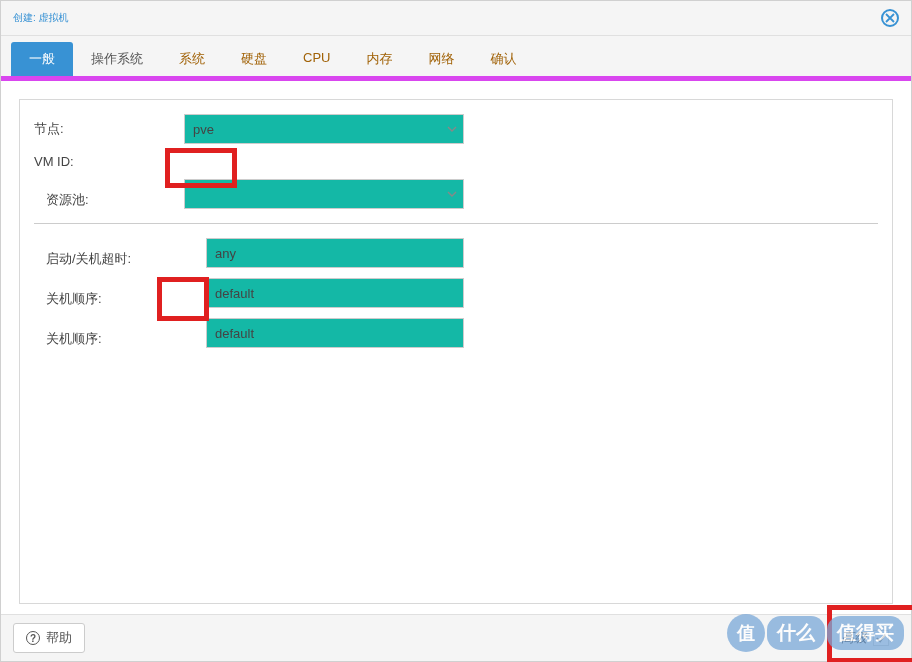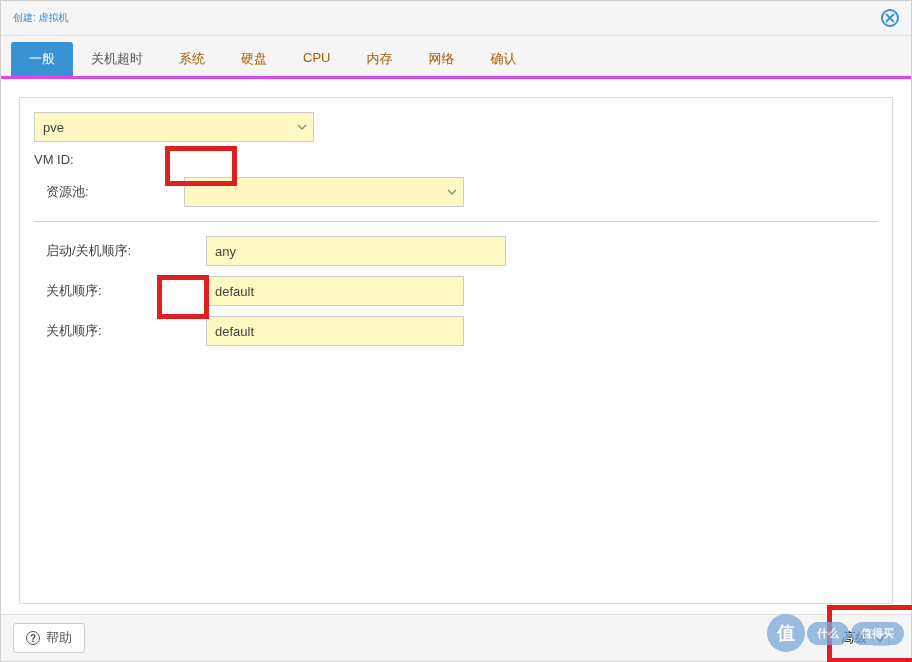--- a/index.html
+++ b/index.html
@@ -40,21 +40,21 @@
       cursor: pointer;
       display: flex;
       align-items: center;
       justify-content: center;
     }
     .tabs {
       background: #f5f5f5;
       display: flex;
       padding: 6px 10px 0 10px;
       gap: 0;
-      border-bottom: 3px solid #d946ef;
+      border-bottom: 5px solid #d946ef;
     }
     .tab {
       padding: 8px 18px;
       color: #a16207;
       cursor: default;
       border-top-left-radius: 3px;
       border-top-right-radius: 3px;
       font-size: 13px;
     }
     .tab.active {
@@ -73,35 +73,35 @@
       border: 1px solid #d8d8d8;
       padding: 14px 14px 4px 14px;
       height: 100%;
       position: relative;
     }
     .form-row {
       display: flex;
       align-items: center;
       margin-bottom: 10px;
     }
-    .form-row.indent { padding-left: 12px; }
+    .form-row.indent { padding-left: 12px; align-items: flex-end; }
     .form-label {
       width: 150px;
       color: #444;
       padding-right: 8px;
     }
     .form-field { flex: 0 0 280px; position: relative; }
     .text-input, .combo-input, .spinner-input {
       width: 280px;
       height: 30px;
       border: 1px solid #ccc;
       padding: 4px 24px 4px 8px;
       font-size: 13px;
       color: #444;
-      background: #fef9c3;
+      background: #14b8a6;
     }
     .combo-trigger, .spinner-trigger {
       position: absolute;
       right: 1px; top: 1px;
       width: 22px; height: 28px;
       display: flex;
       flex-direction: column;
       align-items: center;
       justify-content: center;
       color: #999;
@@ -200,53 +200,54 @@
       font-weight: bold;
       display: flex;
       align-items: center;
       justify-content: center;
     }
     .wm-pill {
       background: #7aa8d8;
       color: #fff;
       border-radius: 14px;
       padding: 4px 10px;
-      font-size: 11px;
+      font-size: 19px;
       font-weight: bold;
     }
   </style>
 </head>
 <body>
 
 <div class="dialog">
 
   <div class="dialog-header">
     <span class="dialog-title">创建: 虚拟机</span>
     <span class="close-btn">
       <svg width="10" height="10" viewBox="0 0 10 10">
           <path d="M1 1 L9 9 M9 1 L1 9" stroke="#3892d4" stroke-width="1.8" fill="none"></path>
         </svg>
     </span>
   </div>
 
   <div class="tabs">
     <div class="tab active">一般</div>
-    <div class="tab enabled">关机超时</div>
+    <div class="tab enabled">操作系统</div>
     <div class="tab">系统</div>
     <div class="tab">硬盘</div>
     <div class="tab">CPU</div>
     <div class="tab">内存</div>
     <div class="tab">网络</div>
     <div class="tab">确认</div>
   </div>
 
   <div class="form-body">
     <div class="form-panel">
 
       <div class="form-row">
+        <div class="form-label">节点:</div>
         <div class="form-field">
           <input class="combo-input" value="pve" style="">
           <div class="combo-trigger">
             <svg width="10" height="6" viewBox="0 0 10 6">
                 <path d="M1 1 L5 5 L9 1" stroke="#888" stroke-width="1.4" fill="none"></path>
               </svg>
           </div>
         </div>
       </div>
 
@@ -264,23 +265,23 @@
                 <path d="M1 1 L5 5 L9 1" stroke="#888" stroke-width="1.4" fill="none"></path>
               </svg>
           </div>
         </div>
       </div>
 
       <hr class="divider">
 
 
       <div class="form-row indent">
-        <div class="form-label" style="width:160px">启动/关机顺序:</div>
-        <div class="form-field">
-          <input class="text-input" style="width: 300px;" value="any">
+        <div class="form-label" style="width:160px">启动/关机超时:</div>
+        <div class="form-field">
+          <input class="text-input" style="width: 258px;" value="any">
         </div>
       </div>
 
       <div class="form-row indent">
         <div class="form-label" style="width:160px">关机顺序:</div>
         <div class="form-field">
           <input class="text-input" style="width: 258px;" value="default">
         </div>
       </div>
 

